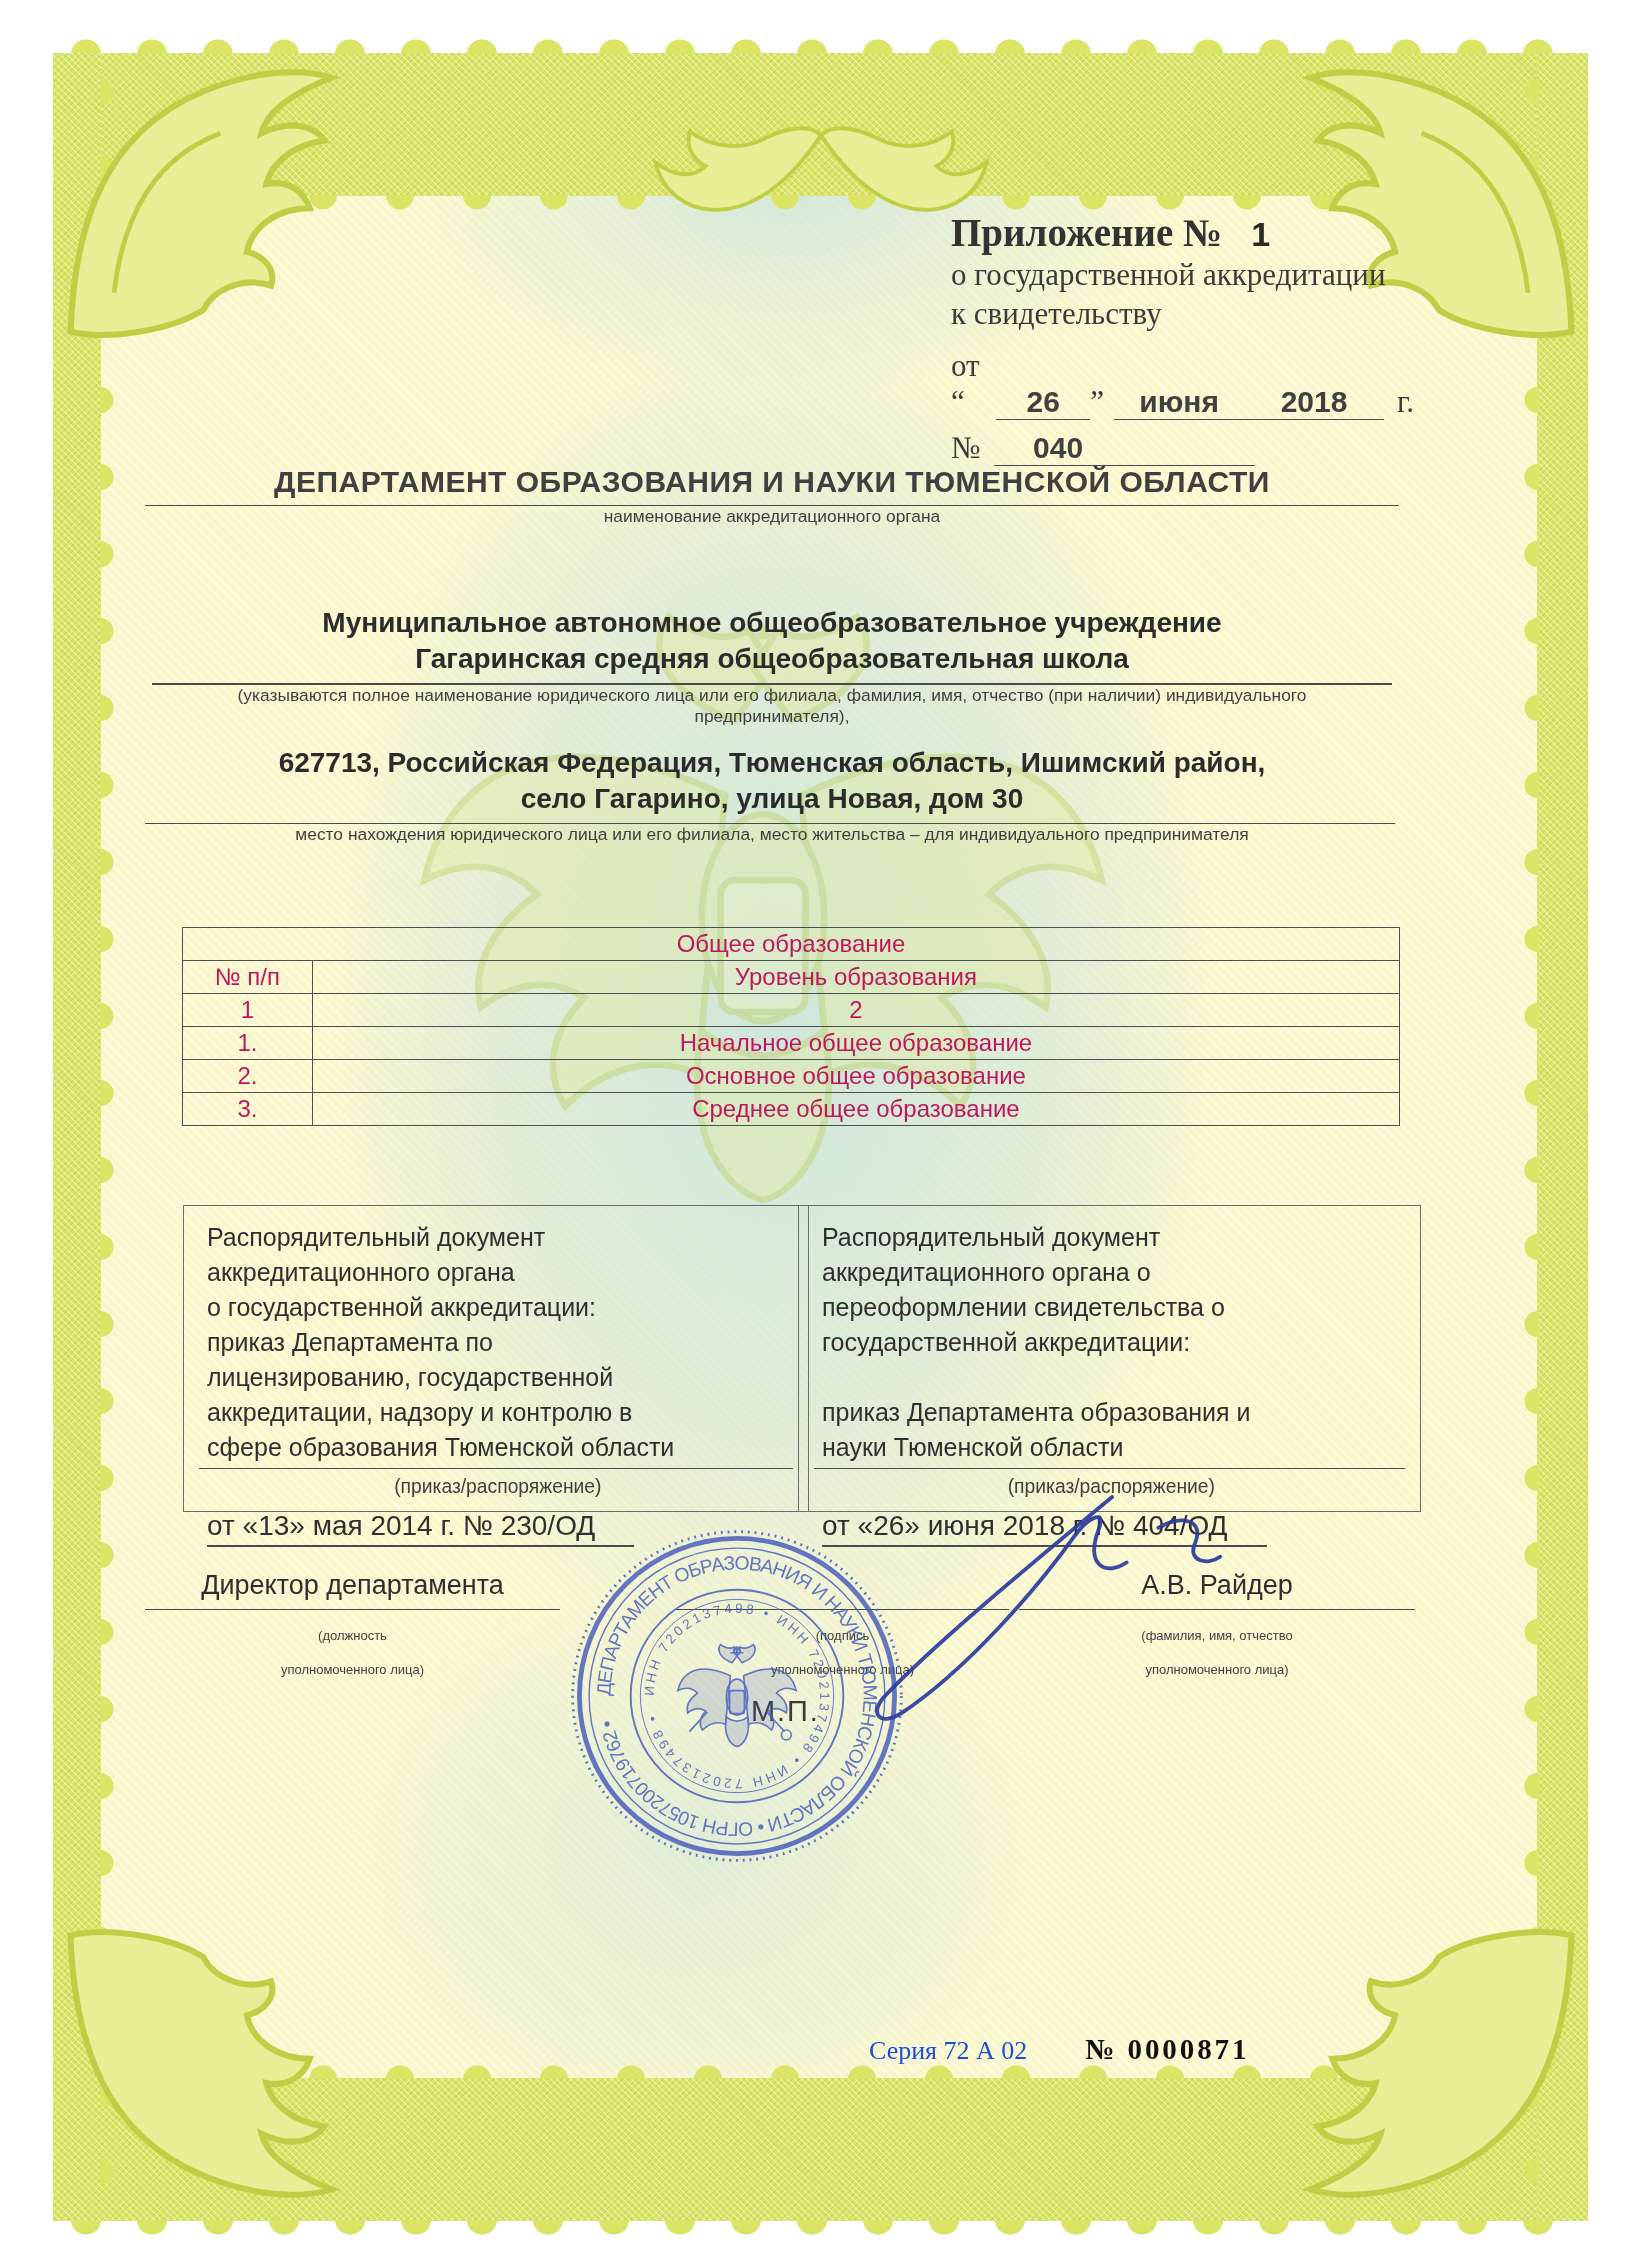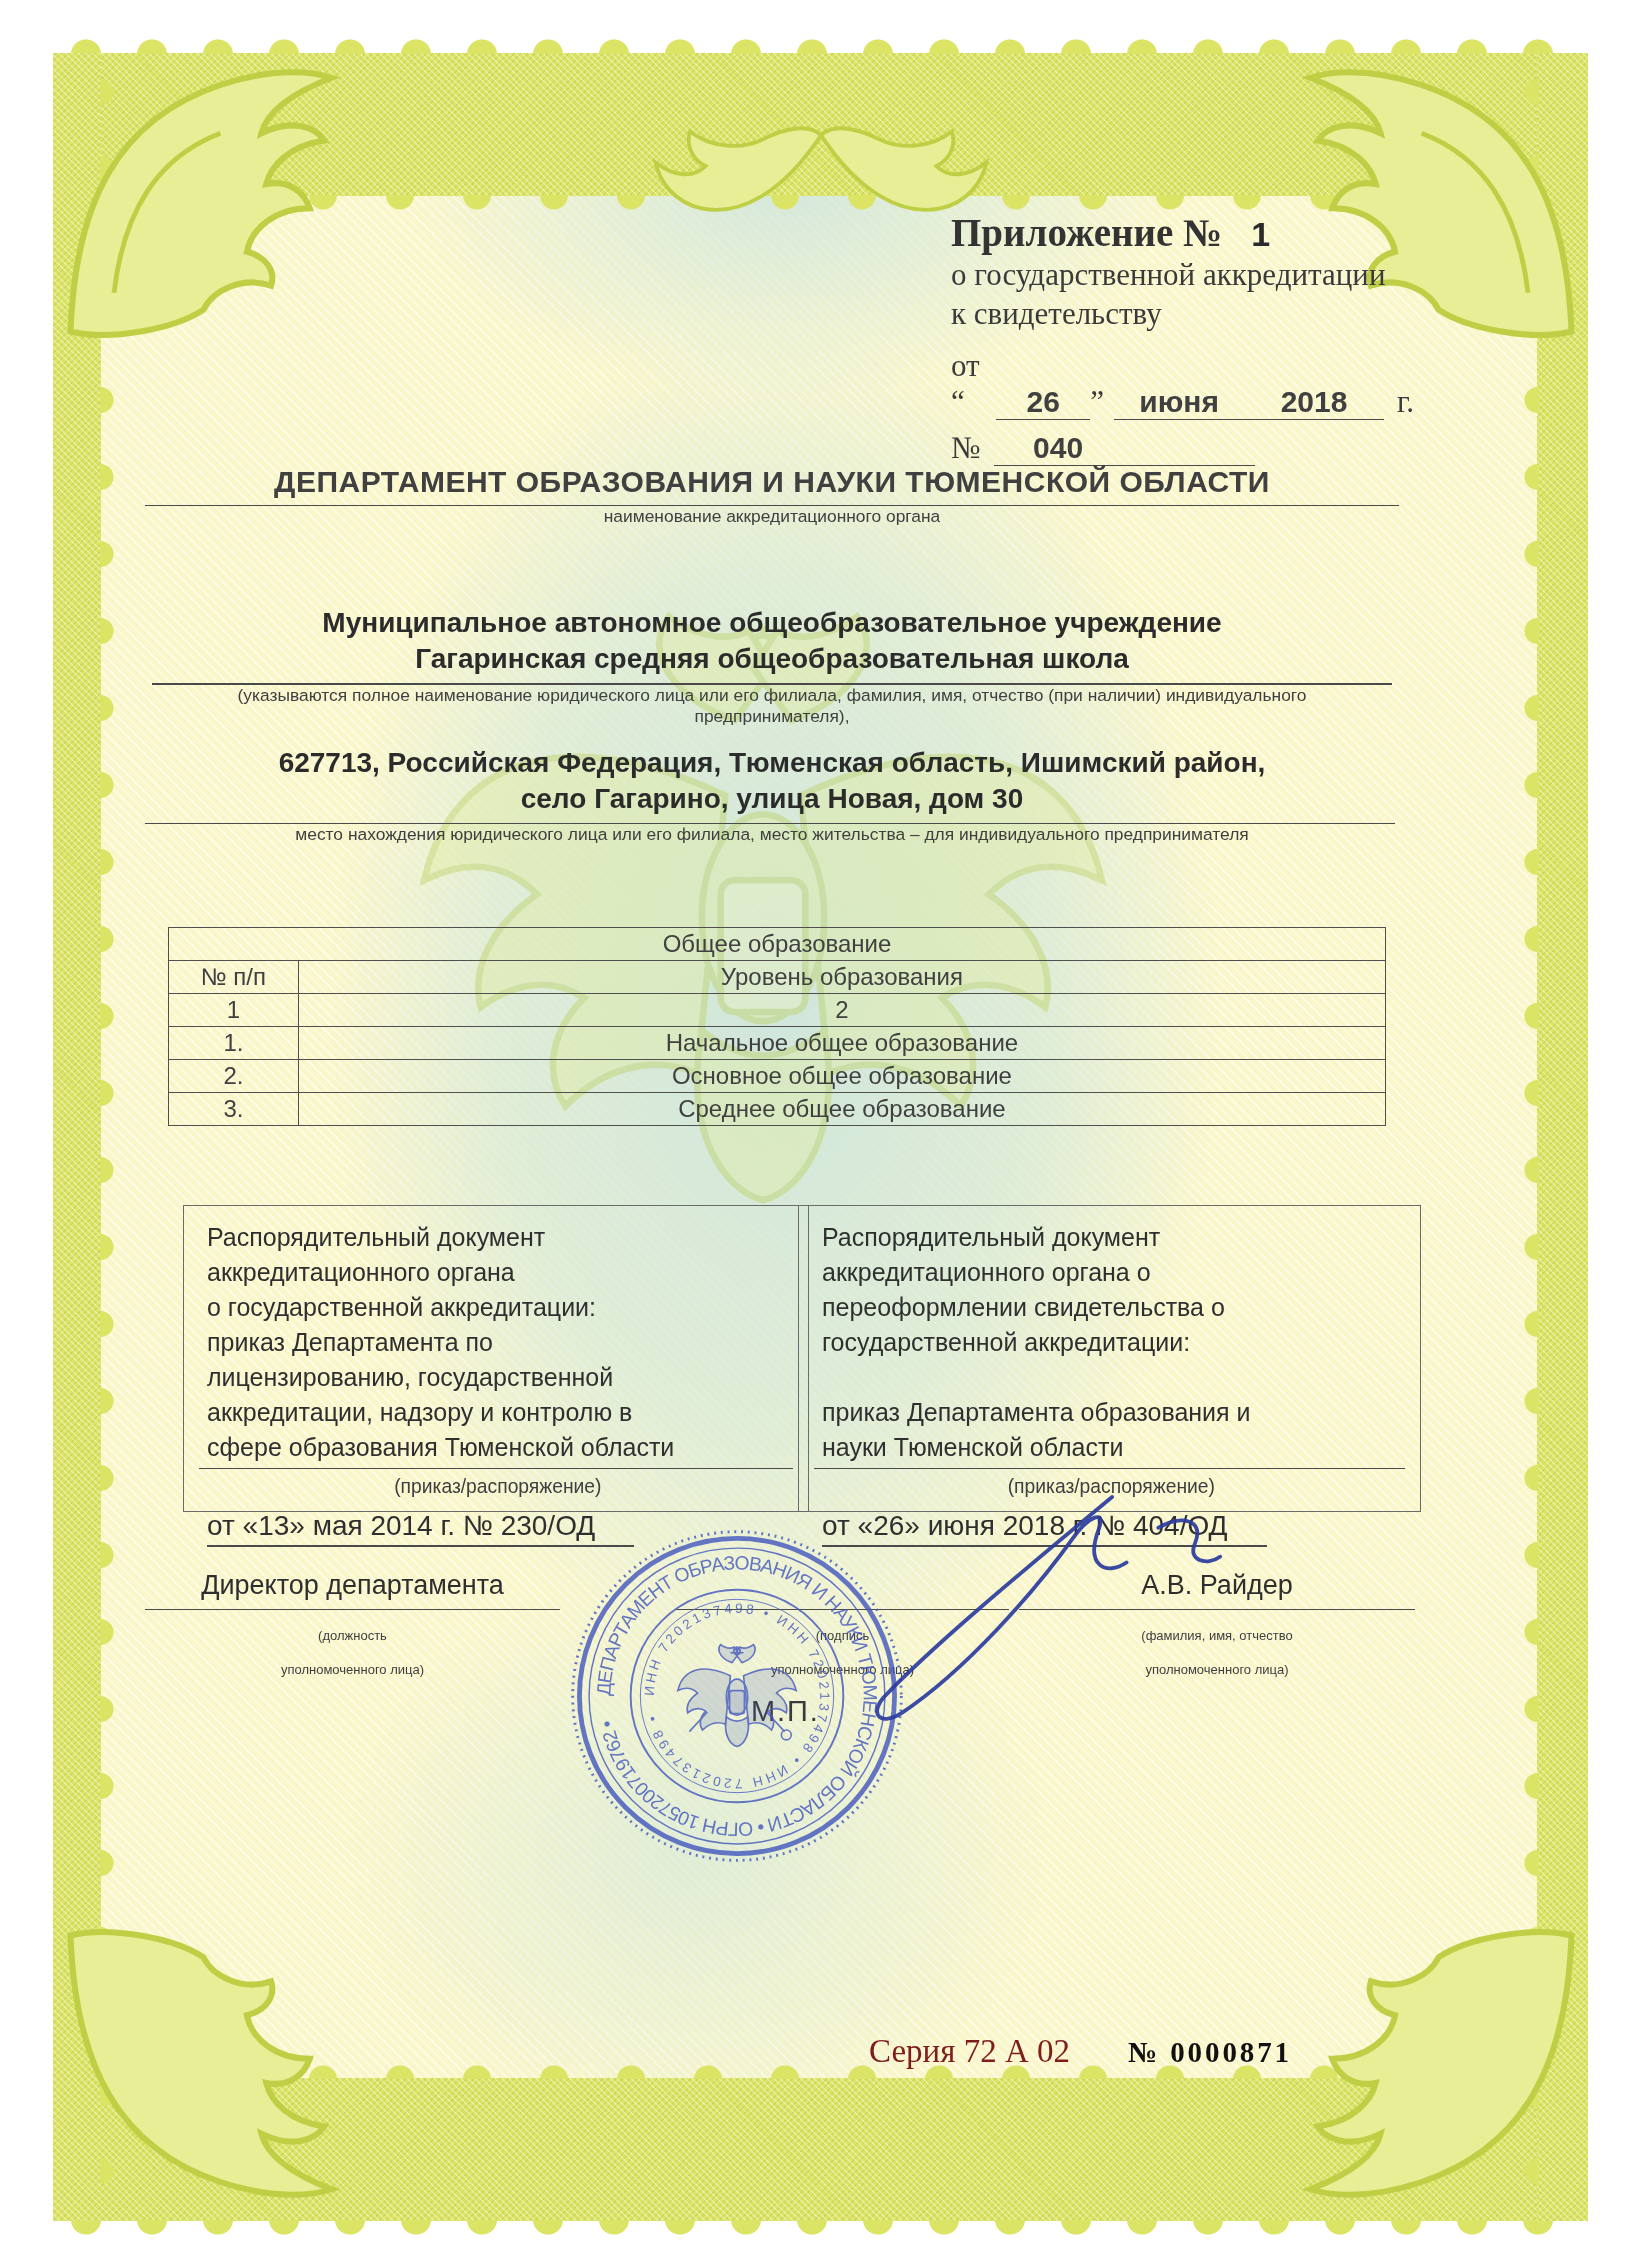--- a/index.html
+++ b/index.html
@@ -46,41 +46,41 @@
          font-family:"Liberation Sans",sans-serif;font-weight:bold;font-size:30px;color:#404040;}
   .title-wrap{position:absolute;left:106px;top:465px;width:1332px;text-align:center;}
   .doc-title{font-size:30px;font-weight:bold;letter-spacing:0.5px;color:#404040;}
   .rule{border-top:1.9px solid #4a4a4a;}
   .cap{font-size:17.4px;color:#3f3f3f;}
   .org-wrap{position:absolute;left:106px;top:581px;width:1332px;text-align:center;margin-top:24px;}
   .bold-line{font-size:28px;font-weight:bold;line-height:36px;color:#2b2b2b;}
   .addr-wrap{position:absolute;left:106px;top:745px;width:1332px;text-align:center;}
   .pre{white-space:pre-line;}
   
-  .edu-table{position:absolute;left:168px;top:927px;width:1218px;border-collapse:collapse;
-     font-size:24px;color:#404040;}
+  .edu-table{position:absolute;left:182px;top:927px;width:1218px;border-collapse:collapse;
+     font-size:24px;color:#be185d;}
   .edu-table td{border:1.9px solid #4f4f4f;text-align:center;height:32px;padding:0 3.9px;}
   .edu-table .c1{width:121px;}
   
   .obox{position:absolute;top:1205px;height:307px;border:1.9px solid #6b6b6b;box-sizing:border-box;
         padding:13.5px 19.3px 9.7px 23px;font-size:25px;line-height:35px;color:#2f2f2f;}
   .obox .field-rule{border-top:1.9px solid #4a4a4a;margin:3.9px -3.9px 0 -7.7px;}
   .obox .cap{text-align:center;font-size:19.3px;}
   .obox .val{display:inline-block;font-size:28px;border-bottom:2.4px solid #4a4a4a;
              padding:1.9px 39px 1.9px 0;margin-top:1.9px;}
   
   .sig{position:absolute;top:1570px;text-align:center;}
   .sig .lbl{font-size:27px;color:#2e2e2e;height:37px;}
   .sig .rule{margin-top:1.9px;}
   .sig .cap{font-size:13px;line-height:34px;margin-top:9px;}
   .mp{position:absolute;left:751px;top:1695px;font-size:29px;letter-spacing:1.9px;color:#3a3a3a;}
   
   .serial{position:absolute;left:869px;top:2033px;display:flex;align-items:baseline;
           font-family:"Liberation Serif",serif;}
-  .serial .ser{font-size:33px;color:#7f1d1d;}
+  .serial .ser{font-size:26px;color:#1d4ed8;}
   .serial .no{font-size:29px;font-weight:bold;color:#111;letter-spacing:2.9px;margin-left:58px;}
 </style>
 </head>
 <body>
 
 <div class="page">
 
   <div class="paper"></div>
 
   <div class="band band-top"></div>

